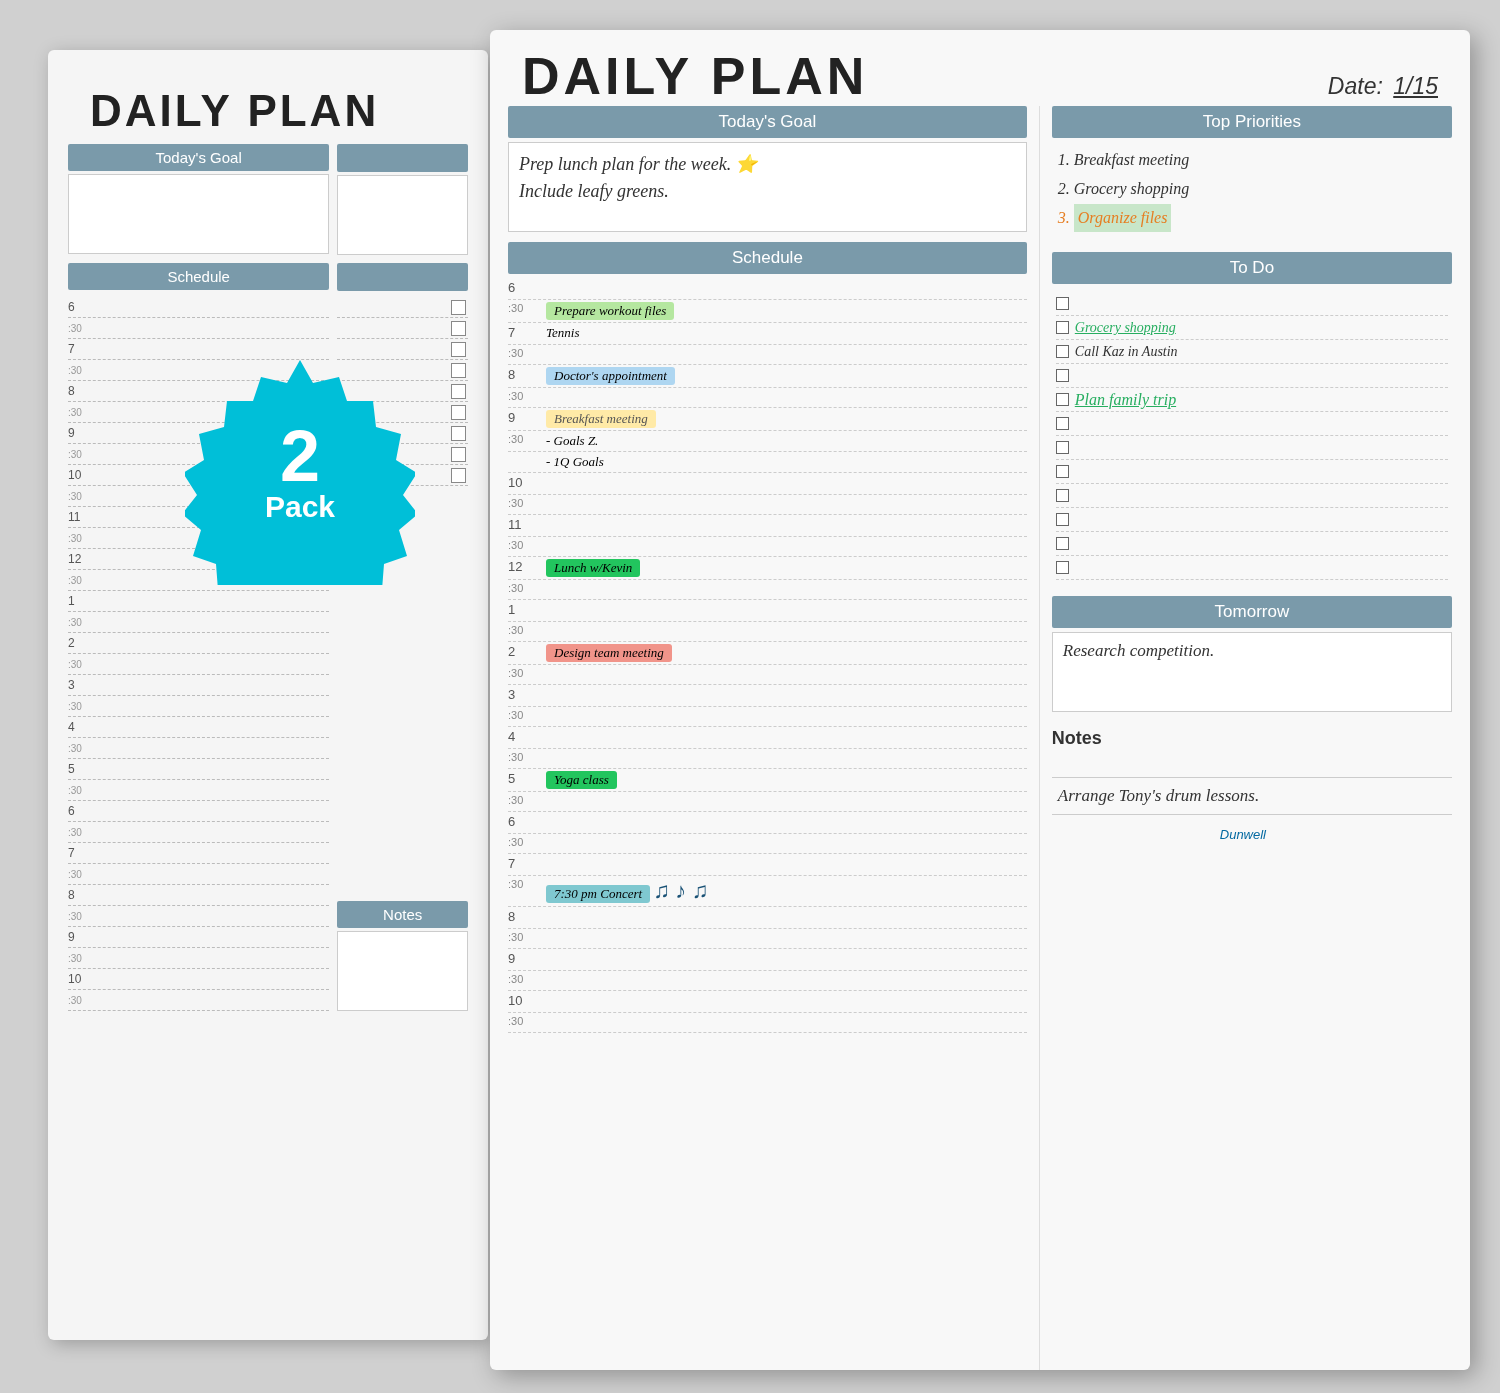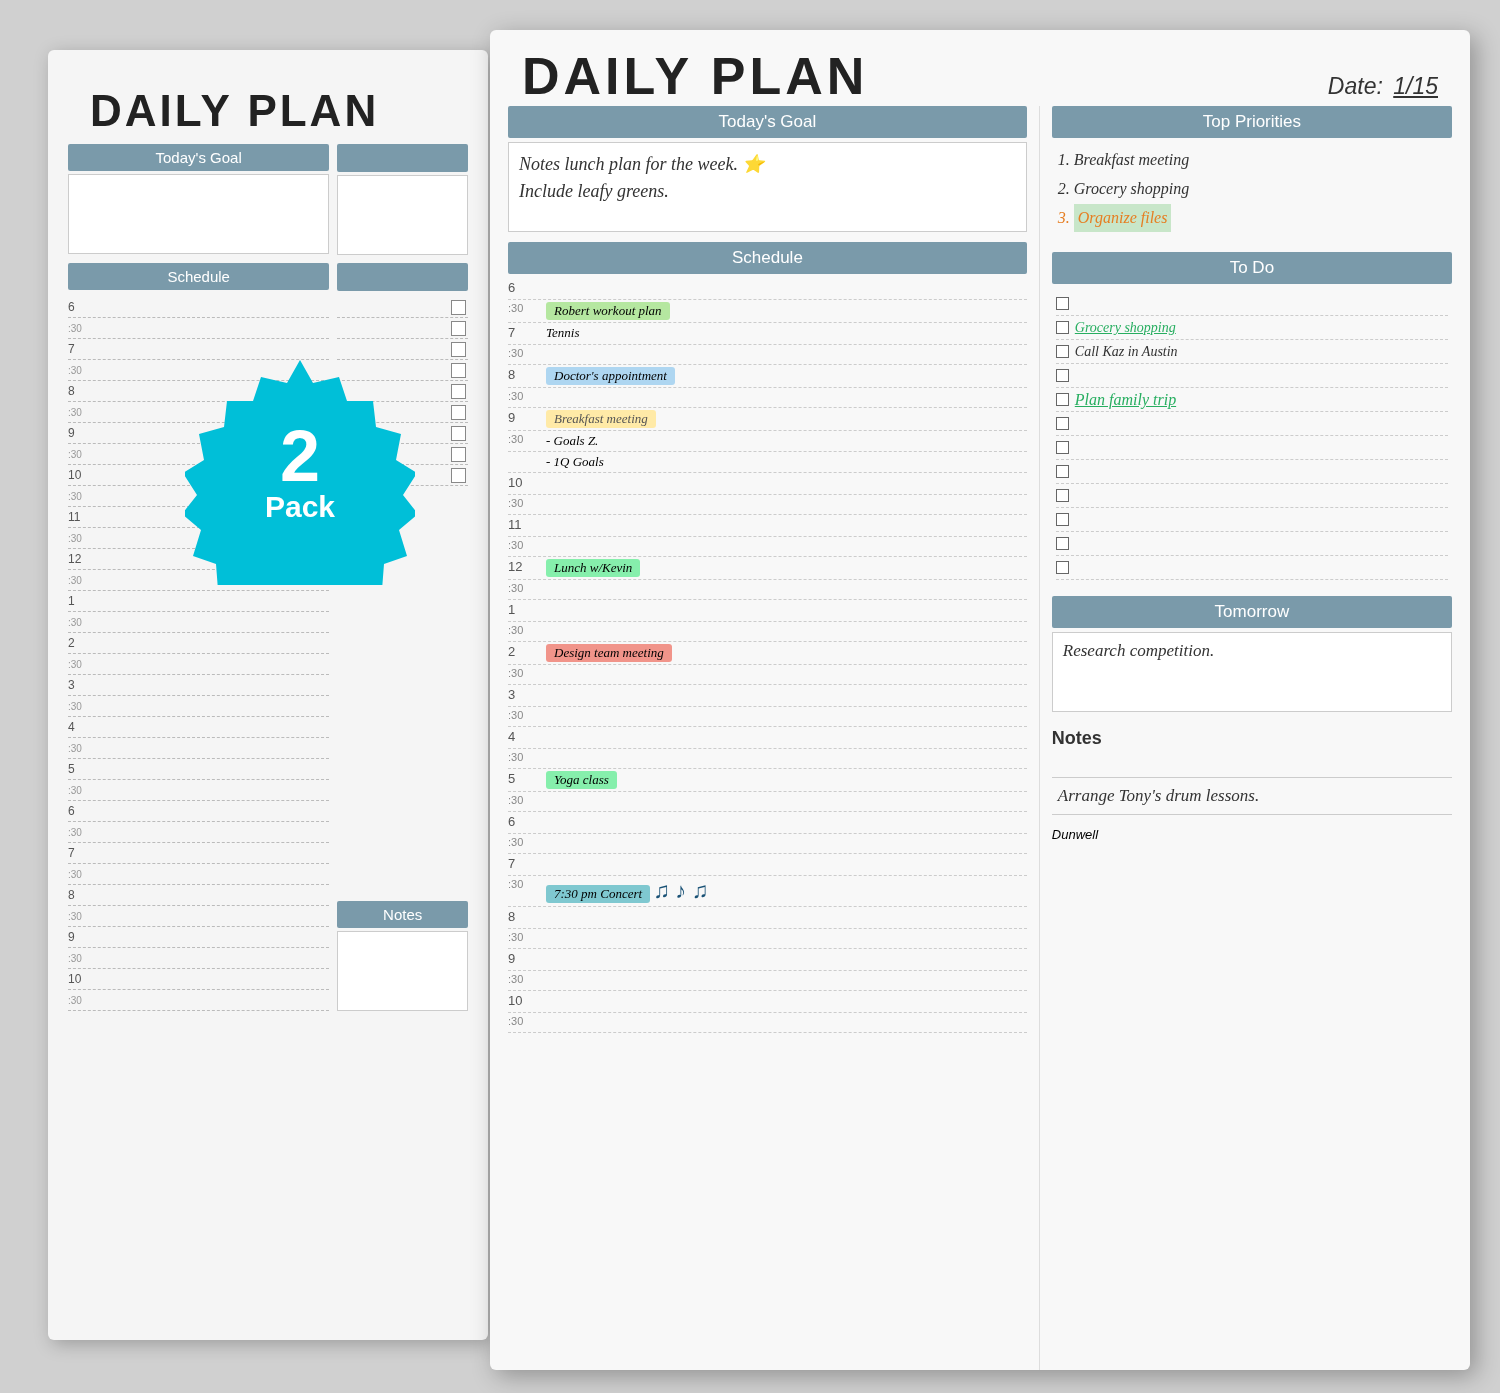--- a/index.html
+++ b/index.html
@@ -159,21 +159,21 @@
       display: inline-block;
       padding: 1px 8px;
       border-radius: 3px;
       font-size: 13px;
       font-style: italic;
       font-family: Georgia, serif;
     }
     .event-green { background: #b5e7a0; }
     .event-blue { background: #aed6f1; }
     .event-yellow { background: #ffeaa7; color: #555; }
-    .event-lime { background: #86efac; }
+    .event-lime { background: #22c55e; }
     .event-pink { background: #f1948a; }
     .event-teal { background: #7fc8d0; }
 
     
     .priorities-list {
       padding: 4px 6px 8px 6px;
       font-size: 16px;
       font-family: Georgia, serif;
       font-style: italic;
       line-height: 1.8;
@@ -272,24 +272,24 @@
       color: white;
       text-align: center;
       font-size: 15px;
       font-family: Arial, sans-serif;
       padding: 5px 0;
       margin-bottom: 3px;
       border-radius: 2px;
     }
 
     .dunwell-logo {
-      text-align: left;
+      text-align: center;
       font-size: 13px;
       font-family: Arial, sans-serif;
-      color: #000000;
+      color: #0369a1;
       padding: 4px 18px 8px 0;
       font-style: italic;
     }
 
     
     .music-notes {
       font-size: 22px;
       color: #1a5276;
     }
 
@@ -498,37 +498,37 @@
       </div>
     </div>
 
     <div class="pad-content">
 
       <div class="col-left">
 
         <div style="margin-bottom:10px;">
           <div class="section-header">Today's Goal</div>
           <div class="goal-box">
-            <div>Notes lunch plan for the week. ⭐</div>
+            <div>Prep lunch plan for the week. ⭐</div>
             <div>Include leafy greens.</div>
           </div>
         </div>
 
         <div>
           <div class="section-header">Schedule</div>
 
           <div>
 
             <div class="schedule-row">
               <span class="time-label">6</span>
               <span class="schedule-content"></span>
             </div>
             <div class="schedule-row half">
               <span class="time-label half">:30</span>
-              <span class="schedule-content"><span class="event-tag event-green">Robert workout plan</span></span>
+              <span class="schedule-content"><span class="event-tag event-green">Prepare workout files</span></span>
             </div>
 
             <div class="schedule-row">
               <span class="time-label">7</span>
               <span class="schedule-content">Tennis</span>
             </div>
             <div class="schedule-row half">
               <span class="time-label half">:30</span>
               <span class="schedule-content"></span>
             </div>

